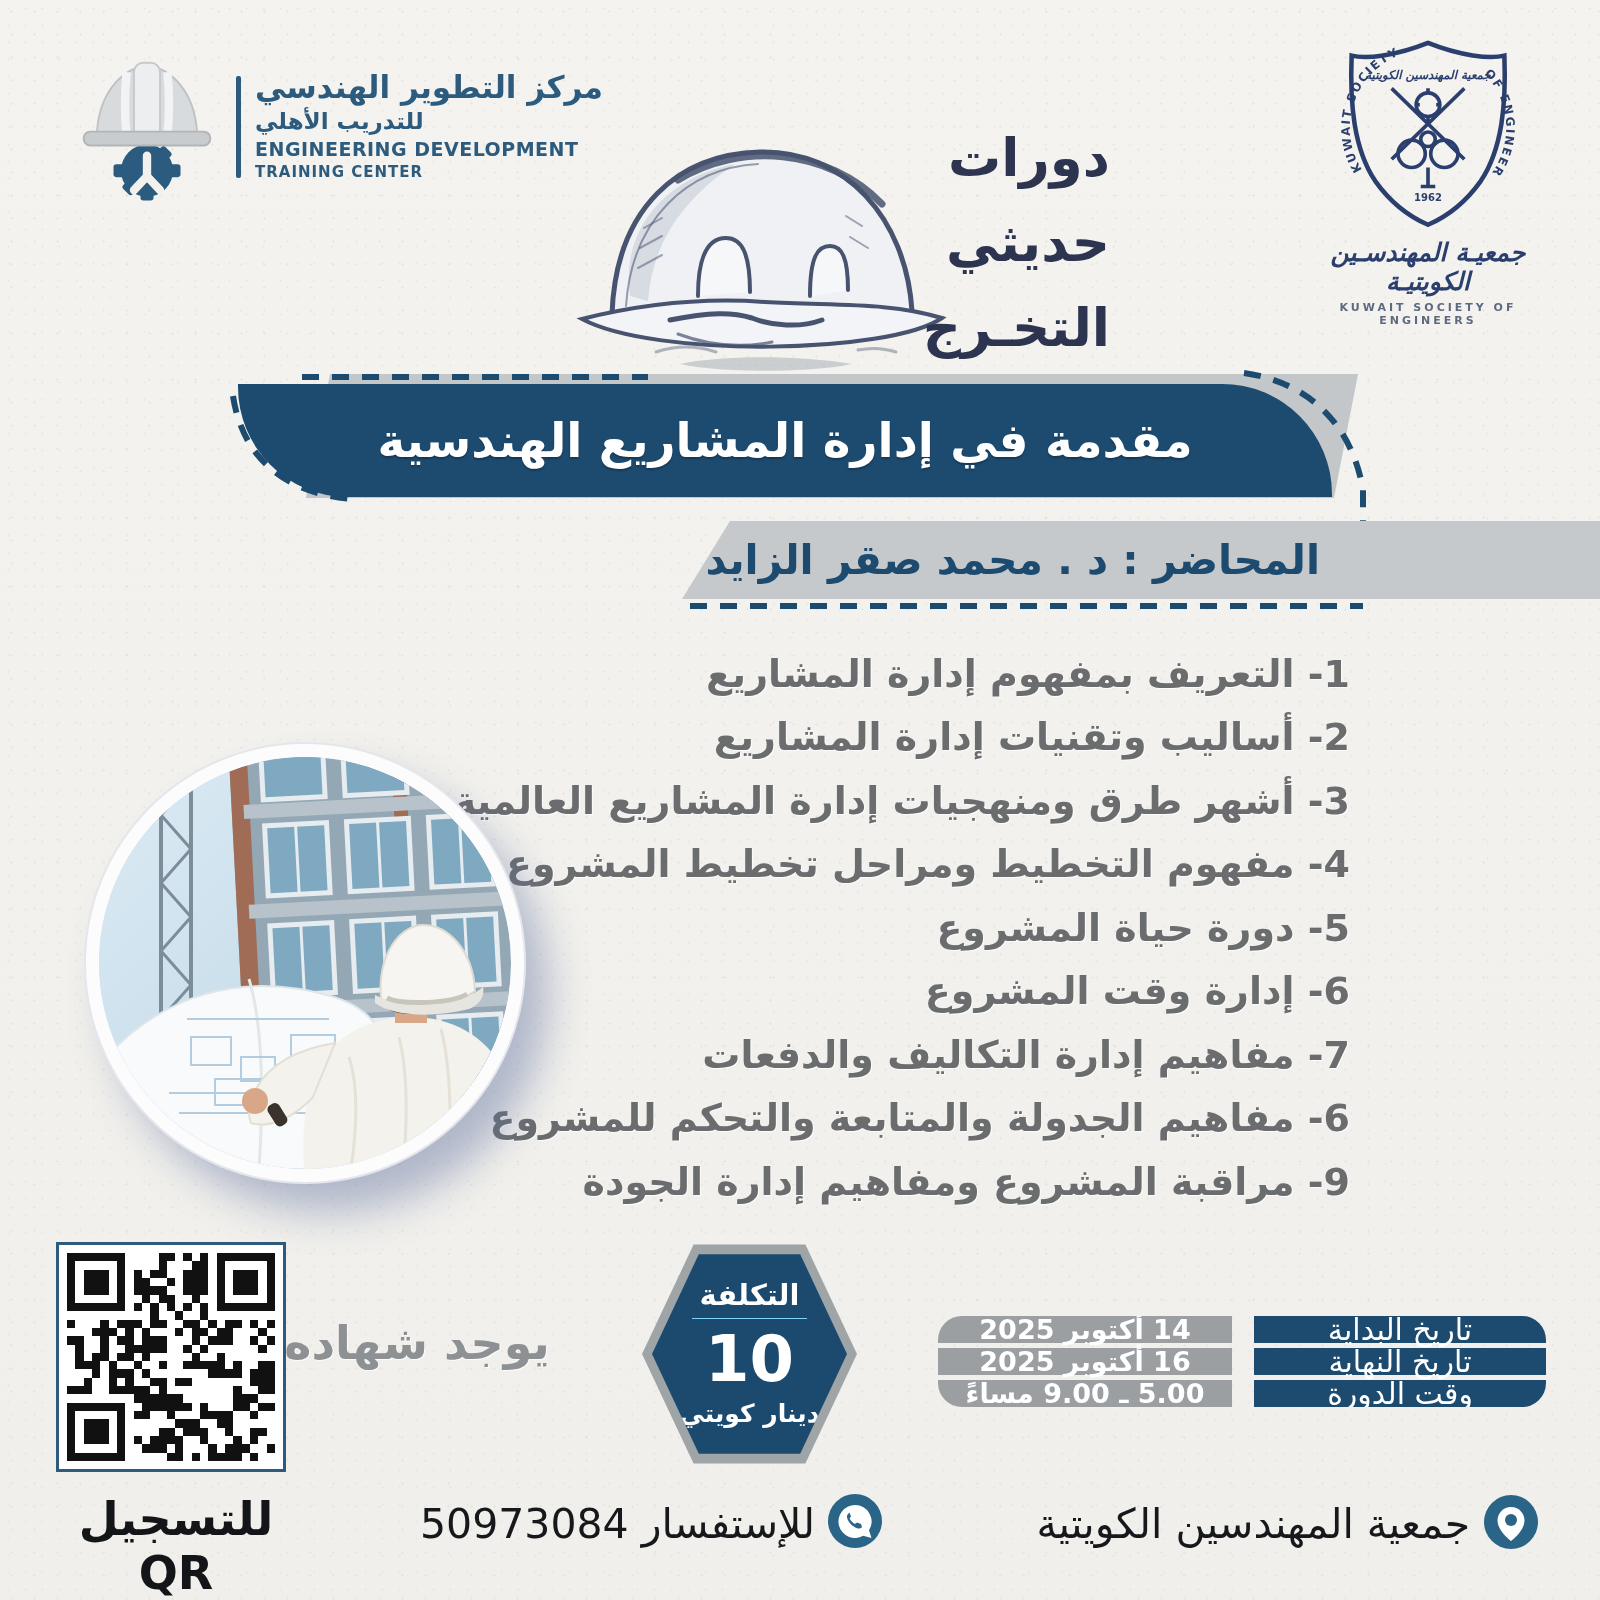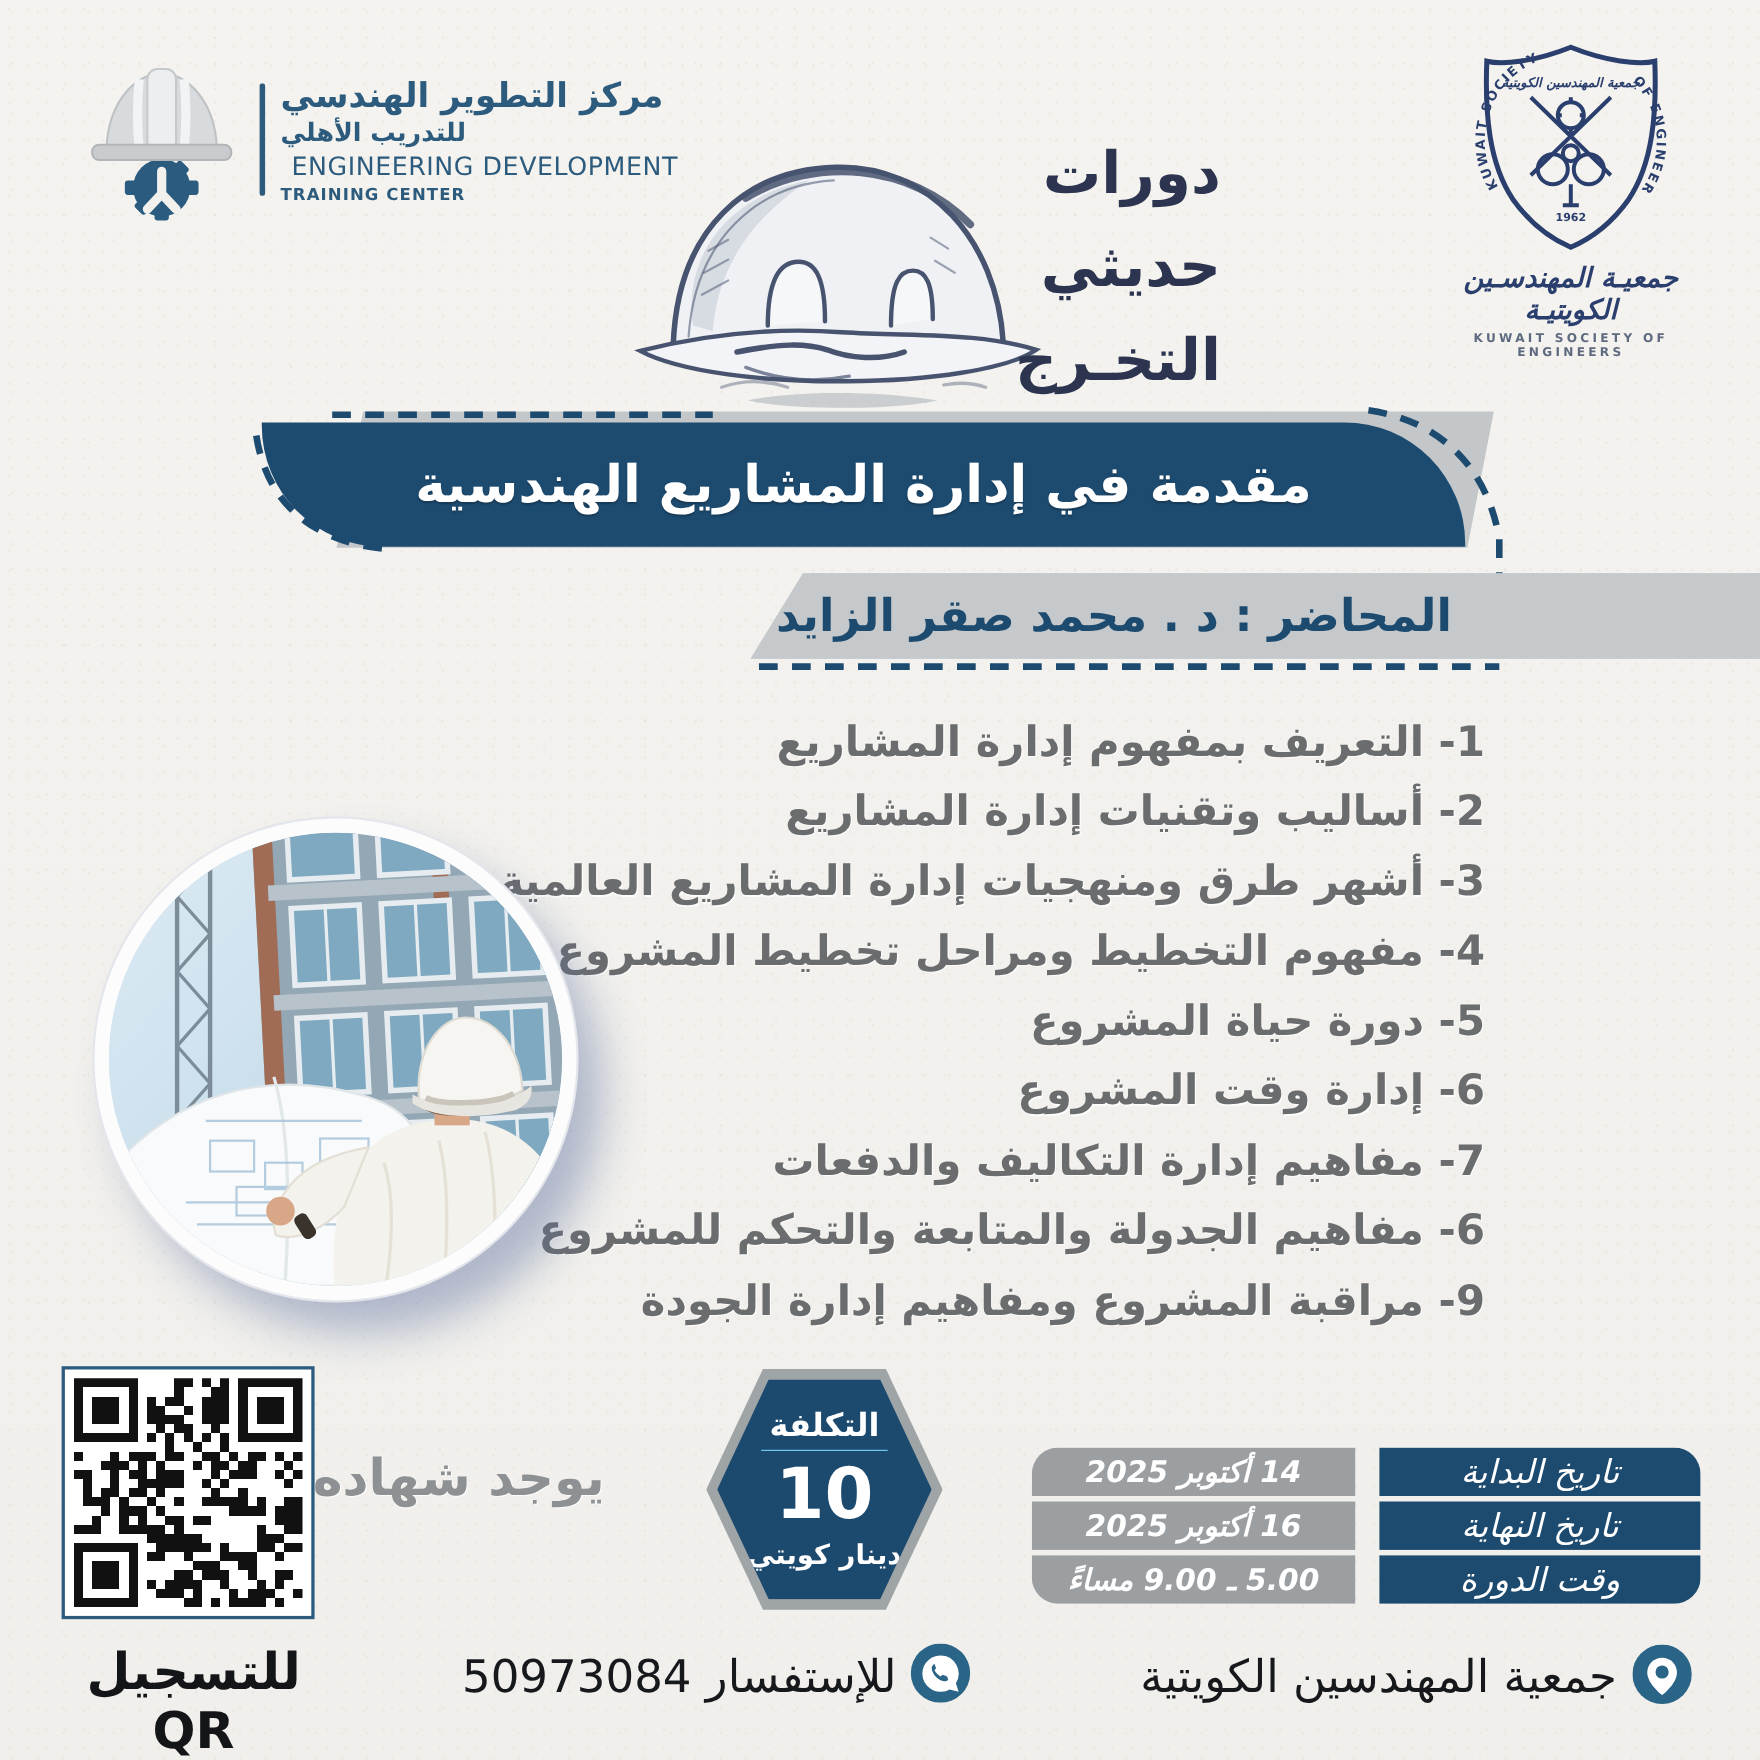--- a/index.html
+++ b/index.html
@@ -14,21 +14,21 @@
     font-family:"DejaVu Sans",sans-serif;
   }
   .abs{position:absolute;}
 
   
   .edtc{left:72px;top:46px;display:flex;gap:14px;align-items:flex-start;}
   .edtc-divider{width:5px;height:102px;background:#2c5b7e;margin-top:30px;border-radius:2px;}
   .edtc-text{margin-top:24px;text-align:left;color:#2c5b7e;line-height:1.15;}
   .edtc-ar1{font-size:31px;font-weight:bold;}
   .edtc-ar2{font-size:23px;font-weight:bold;margin-top:2px;}
-  .edtc-en1{font-size:23px;font-weight:normal;letter-spacing:.5px;margin-top:5px;margin-left:10px;}
+  .edtc-en1{font-size:19px;font-weight:bold;letter-spacing:.5px;margin-top:5px;}
   .edtc-en2{font-size:15px;font-weight:bold;letter-spacing:1px;margin-top:3px;}
 
   
   .fresh{left:850px;top:116px;width:260px;text-align:right;direction:rtl;
          color:#2c3450;font-size:53px;font-weight:bold;line-height:1.6;}
 
   
   .kse{left:1308px;top:32px;width:240px;text-align:center;color:#2b3f6e;}
   .kse-ar{font-size:25px;font-weight:bold;font-style:italic;margin-top:2px;}
   .kse-en{font-size:11px;font-weight:bold;letter-spacing:3px;color:#5f6a80;margin-top:5px;}
@@ -81,21 +81,21 @@
 
   
   .qr-box{left:56px;top:1242px;width:230px;height:230px;background:#fff;
           border:3px solid #2c5b7e;box-sizing:border-box;padding:8px;}
   .qr-label{left:36px;top:1492px;width:280px;text-align:center;direction:rtl;
             font-size:46px;font-weight:bold;color:#141518;}
 
   
   .schedule{left:938px;top:1316px;width:608px;display:flex;flex-direction:column;
             gap:5px;border-radius:24px;overflow:hidden;}
-  .s-row{display:flex;gap:22px;height:44px;font-style:italic;}
+  .s-row{display:flex;gap:22px;height:27px;}
   .s-val{flex:1;background:#9b9fa2;color:#fff;font-size:27px;font-weight:bold;
          display:flex;align-items:center;justify-content:center;direction:rtl;}
   .s-label{width:292px;background:#1d4b70;color:#fff;font-size:30px;
          display:flex;align-items:center;justify-content:center;direction:rtl;}
 
   
   .loc-text{left:1020px;top:1500px;width:450px;text-align:right;direction:rtl;
             font-size:41px;font-weight:500;color:#17181b;}
   .icon-circle{width:54px;height:54px;}
   .loc-icon{left:1484px;top:1495px;}

